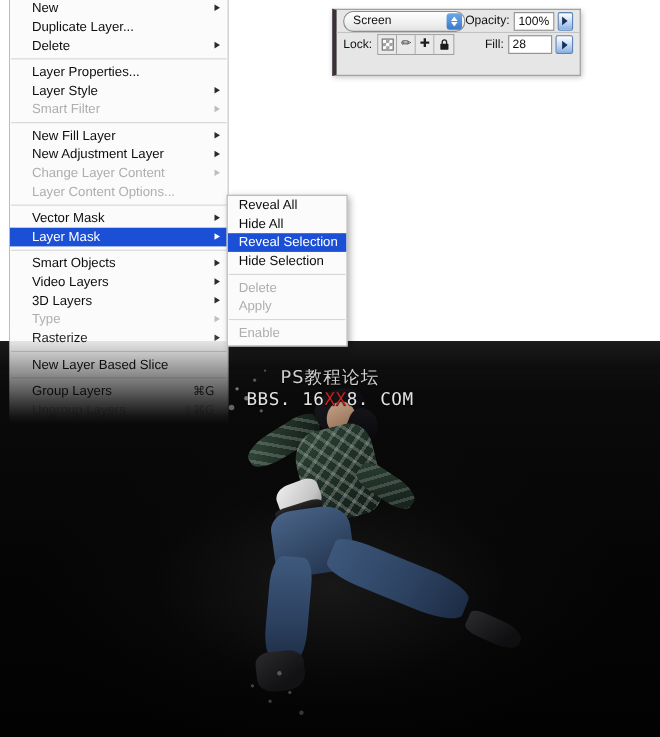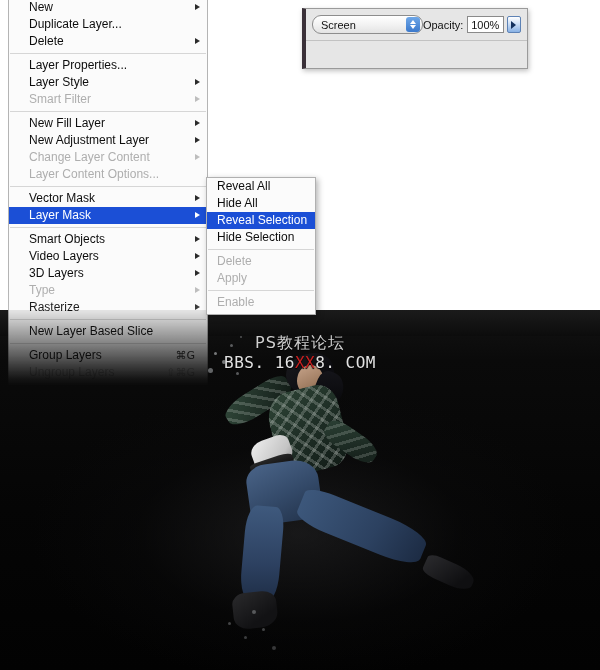--- a/index.html
+++ b/index.html
@@ -239,21 +239,21 @@
     width: 226px;
     height: 61px;
     background: #e6e6e6;
     border: 1px solid #9a9a9a;
     border-left: 4px solid #3a3038;
     box-shadow: 1px 2px 5px rgba(0,0,0,0.25);
     box-sizing: border-box;
   }
   .lp-row {
     position: relative;
-    height: 32px;
+    height: 21px;
     display: flex;
     align-items: center;
     padding: 0 6px;
     box-sizing: border-box;
     justify-content: flex-end;
   }
   .lp-row.r1 { border-bottom: 1px solid #c2c2c2; }
 
   .blend-select {
     width: 124px;
@@ -551,15 +551,40 @@
             <i class="dn"></i>
         </span>
       </div>
       <span class="fieldlabel">Opacity:</span>
       <span class="numfield">100%</span>
       <span class="flyout">
           <i></i>
         </span>
     </div>
 
+    <div class="lp-row">
+      <span class="lock-label">Lock:</span>
+      <span class="lock-group">
+        <span class="lockbtn">
+          <span class="checker"></span>
+        </span>
+        <span class="lockbtn">
+          <span class="glyph">✏</span>
+        </span>
+        <span class="lockbtn">
+          <span class="glyph">✚</span>
+        </span>
+        <span class="lockbtn">
+          <svg width="10" height="11" viewBox="0 0 10 11">
+            <path d="M3 5V3.2a2 2 0 0 1 4 0V5" fill="none" stroke="#1d1d1d" stroke-width="1.2"></path>
+            <rect x="1.3" y="4.8" width="7.4" height="5.4" rx="0.6" fill="#1d1d1d"></rect>
+          </svg>
+        </span>
+      </span>
+      <span class="fieldlabel">Fill:</span>
+      <span class="numfield">28</span>
+      <span class="flyout">
+          <i></i>
+        </span>
+    </div>
   </div>
 
 </div>
 
 </body></html>

